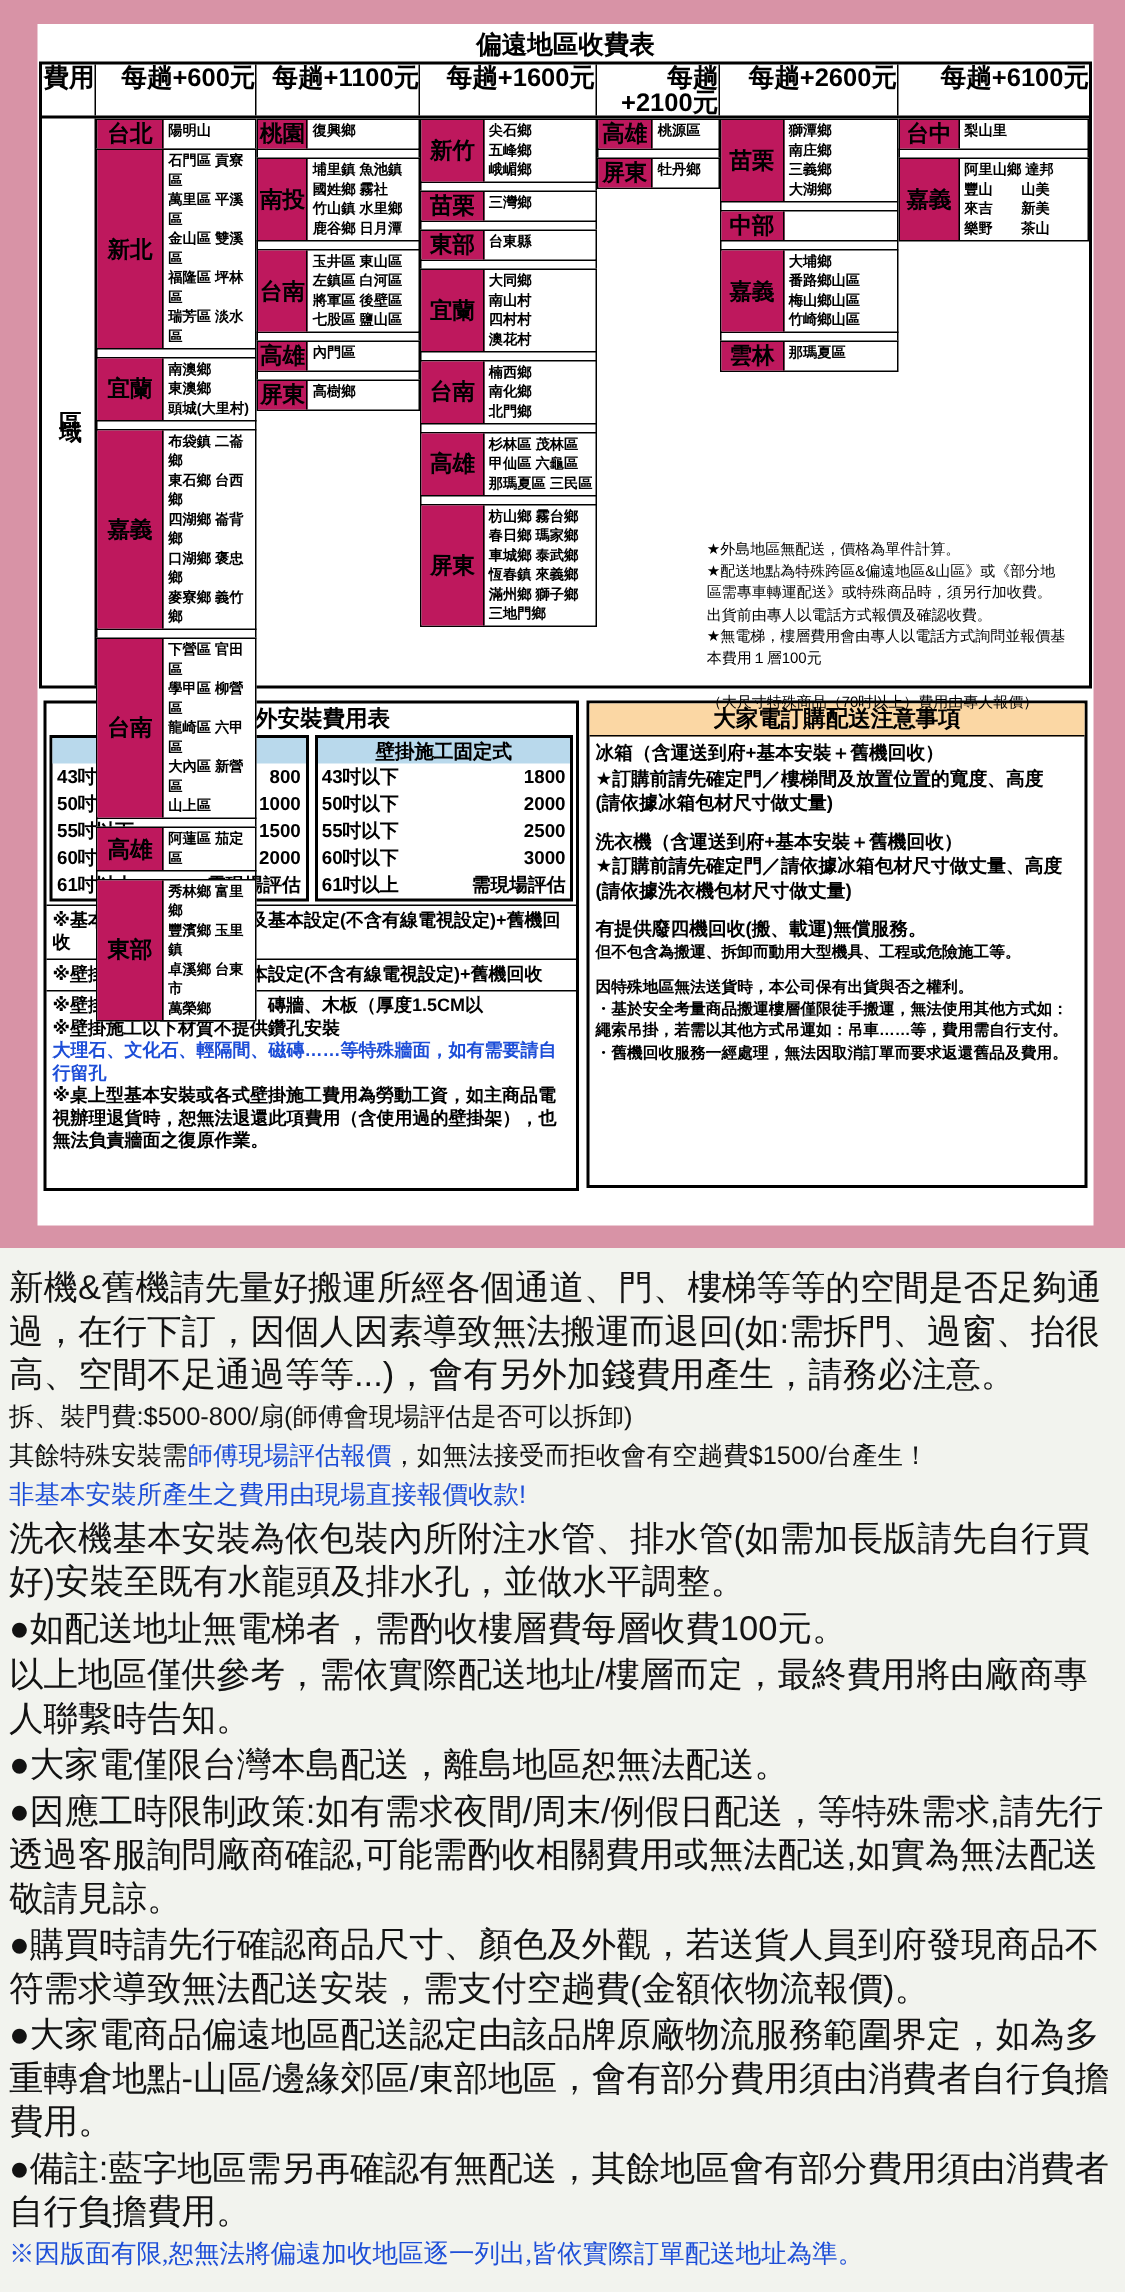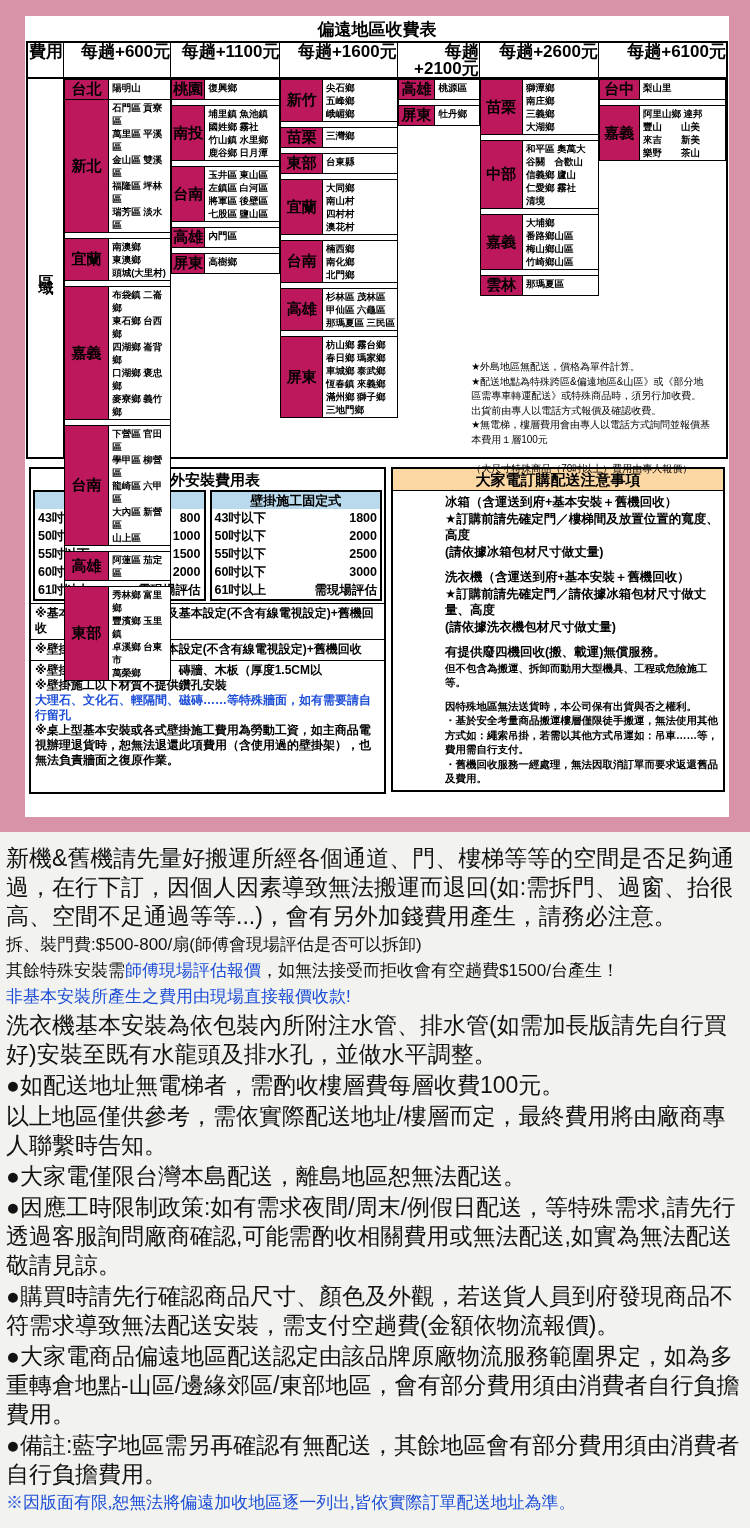--- a/index.html
+++ b/index.html
@@ -48,21 +48,21 @@
   .sub-h { background:#b9d9ec; text-align:center; font-weight:bold; font-size:13px;
     line-height:17px; }
   .srow { display:flex; justify-content:space-between; font-size:12.5px; font-weight:bold;
     line-height:18px; padding:0 3px; }
   .isec { border-top:1px solid #000; padding:2px 4px 3px 4px; font-size:12px;
     font-weight:bold; line-height:15px; }
   .red { color:#1d4ed8; }
   .dbox { width:334px; border:2px solid #000; height:325px; background:#fff; }
   .dbox-title { background:#fbd7a4; text-align:center; font-weight:bold; font-size:15px;
     line-height:21px; border-bottom:1px solid #000; }
-  .dbody { padding:3px 4px;margin-left:48px; }
+  .dbody { padding:3px 4px; }
   .dline { font-size:12.5px; font-weight:bold; line-height:16.5px; }
   .dline.small { font-size:10.5px; line-height:14.5px; }
   .dline.blank { height:9px; }
   
   .bottom { padding:12px 5px 0 6px; color:#121212; }
   .bp { font-size:23px; line-height:29px; margin:0 0 2px 0; }
   .bp.small { font-size:17px; line-height:24px; }
   .bp.note { font-size:17px; line-height:24px;font-family:Liberation Serif, serif; }
 </style>
 </head>
@@ -238,25 +238,20 @@
               <div class="grp">
                 <div class="region">苗栗</div>
                 <div class="areas">獅潭鄉
 南庄鄉
 三義鄉
 大湖鄉</div>
               </div>
               <div class="gap"></div>
               <div class="grp">
                 <div class="region">中部</div>
-                <div class="areas">和平區 奧萬大
-谷關　合歡山
-信義鄉 廬山
-仁愛鄉 霧社
-清境</div>
               </div>
               <div class="gap"></div>
               <div class="grp">
                 <div class="region">嘉義</div>
                 <div class="areas">大埔鄉
 番路鄉山區
 梅山鄉山區
 竹崎鄉山區</div>
               </div>
               <div class="gap"></div>

